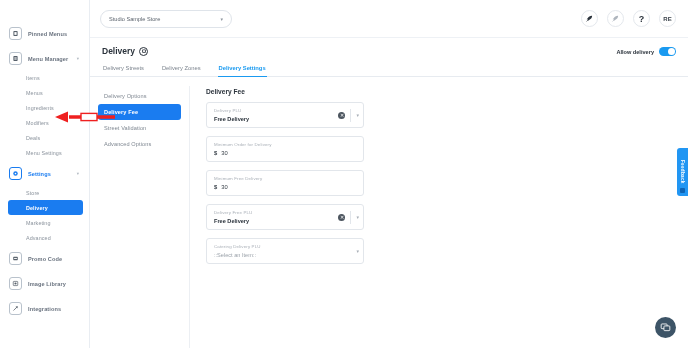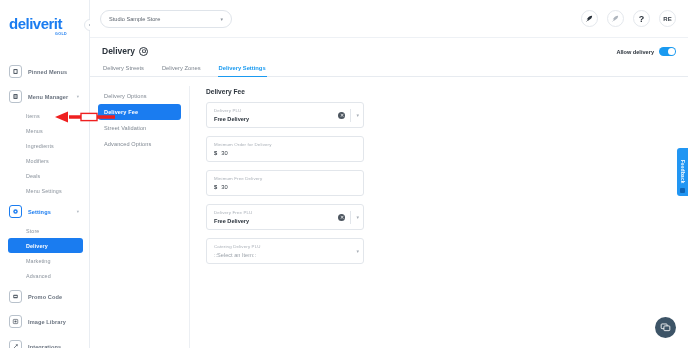--- a/index.html
+++ b/index.html
@@ -185,29 +185,20 @@
     justify-content: center; z-index: 30;
   }
 </style>
 </head>
 <body>
 
 <div class="app">
 
   <aside class="sidebar">
 
-    <div class="logo-wrap">
-      <div class="logo-text">deliverit</div>
-      <div class="logo-sub">GOLD</div>
-      <div class="collapse-btn">
-        <svg width="4" height="4" viewBox="0 0 8 8">
-            <path d="M5 1 L2 4 L5 7" stroke="#9aa5b1" stroke-width="1.3" fill="none" stroke-linecap="round"></path>
-          </svg>
-      </div>
-    </div>
 
     <nav class="nav">
 
       <div class="nav-group">
         <div class="nav-top">
           <span class="sq-icon">
             <svg width="7" height="7" viewBox="0 0 10 10">
                 <rect x="2" y="1.5" width="6" height="7" rx="1" fill="#57606a"></rect>
                 <rect x="3.4" y="3" width="3.2" height="4" fill="#fff"></rect>
               </svg>

